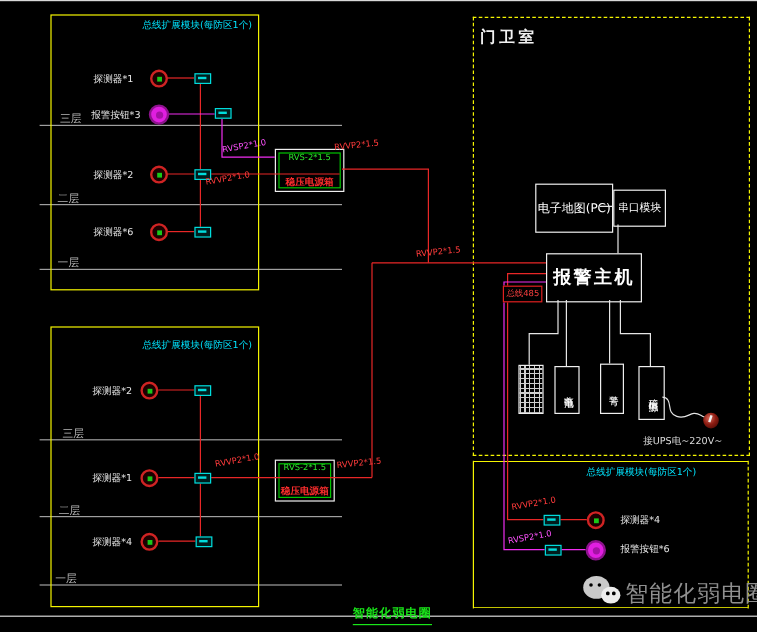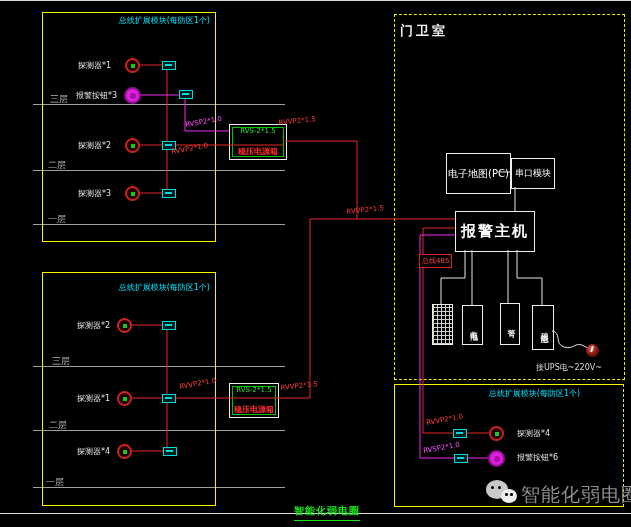--- a/index.html
+++ b/index.html
@@ -131,21 +131,21 @@
   <div class="mod" style="left:162px;top:61px;"></div>
 
   <div class="lbl" style="left:76px;top:90px;">报警按钮*3</div>
   <div class="btn-ic" style="left:124px;top:87px;"></div>
   <div class="mod" style="left:179px;top:90px;"></div>
 
   <div class="lbl" style="left:78px;top:140px;">探测器*2</div>
   <div class="det" style="left:125px;top:138px;"></div>
   <div class="mod" style="left:162px;top:141px;"></div>
 
-  <div class="lbl" style="left:78px;top:188px;">探测器*3</div>
+  <div class="lbl" style="left:78px;top:188px;">探测器*6</div>
   <div class="det" style="left:125px;top:186px;"></div>
   <div class="mod" style="left:162px;top:189px;"></div>
 
   <div class="lbl" style="left:77px;top:320px;">探测器*2</div>
   <div class="det" style="left:117px;top:318px;"></div>
   <div class="mod" style="left:162px;top:321px;"></div>
 
   <div class="lbl" style="left:77px;top:393px;">探测器*1</div>
   <div class="det" style="left:117px;top:391px;"></div>
   <div class="mod" style="left:162px;top:394px;"></div>
@@ -178,21 +178,21 @@
   <div class="wbox" style="left:511px;top:158px;width:42px;height:29px;font-size:9px;">串口模块</div>
 
   <div class="keypad" style="left:432px;top:304px;width:19px;height:39px;"></div>
   <div class="wbox vtext" style="left:462px;top:305px;width:19px;height:38px;font-size:8px;">蓄电池</div>
   <div class="wbox vtext" style="left:500px;top:303px;width:18px;height:40px;font-size:8px;">警号</div>
   <div class="wbox vtext" style="left:532px;top:305px;width:20px;height:43px;font-size:8px;">稳压电源</div>
 
   <div class="plug" style="left:586px;top:344px;"></div>
   <div class="lbl" style="left:536px;top:362px;color:#dcdcdc;">接UPS电~220V~</div>
 
-  <div class="bustag" style="left:419px;top:254px;">总线485</div>
+  <div class="bustag" style="left:419px;top:238px;">总线485</div>
 
   <div class="cab mag" style="left:186px;top:121px;transform:rotate(-10deg);">RVSP2*1.0</div>
   <div class="cab red" style="left:172px;top:148px;transform:rotate(-10deg);">RVVP2*1.0</div>
   <div class="cab red" style="left:279px;top:119px;transform:rotate(-6deg);">RVVP2*1.5</div>
   <div class="cab red" style="left:347px;top:208px;transform:rotate(-6deg);">RVVP2*1.5</div>
   <div class="cab red" style="left:180px;top:383px;transform:rotate(-10deg);">RVVP2*1.0</div>
   <div class="cab red" style="left:281px;top:384px;transform:rotate(-6deg);">RVVP2*1.5</div>
   <div class="cab red" style="left:427px;top:419px;transform:rotate(-10deg);">RVVP2*1.0</div>
   <div class="cab mag" style="left:424px;top:447px;transform:rotate(-10deg);">RVSP2*1.0</div>
 

